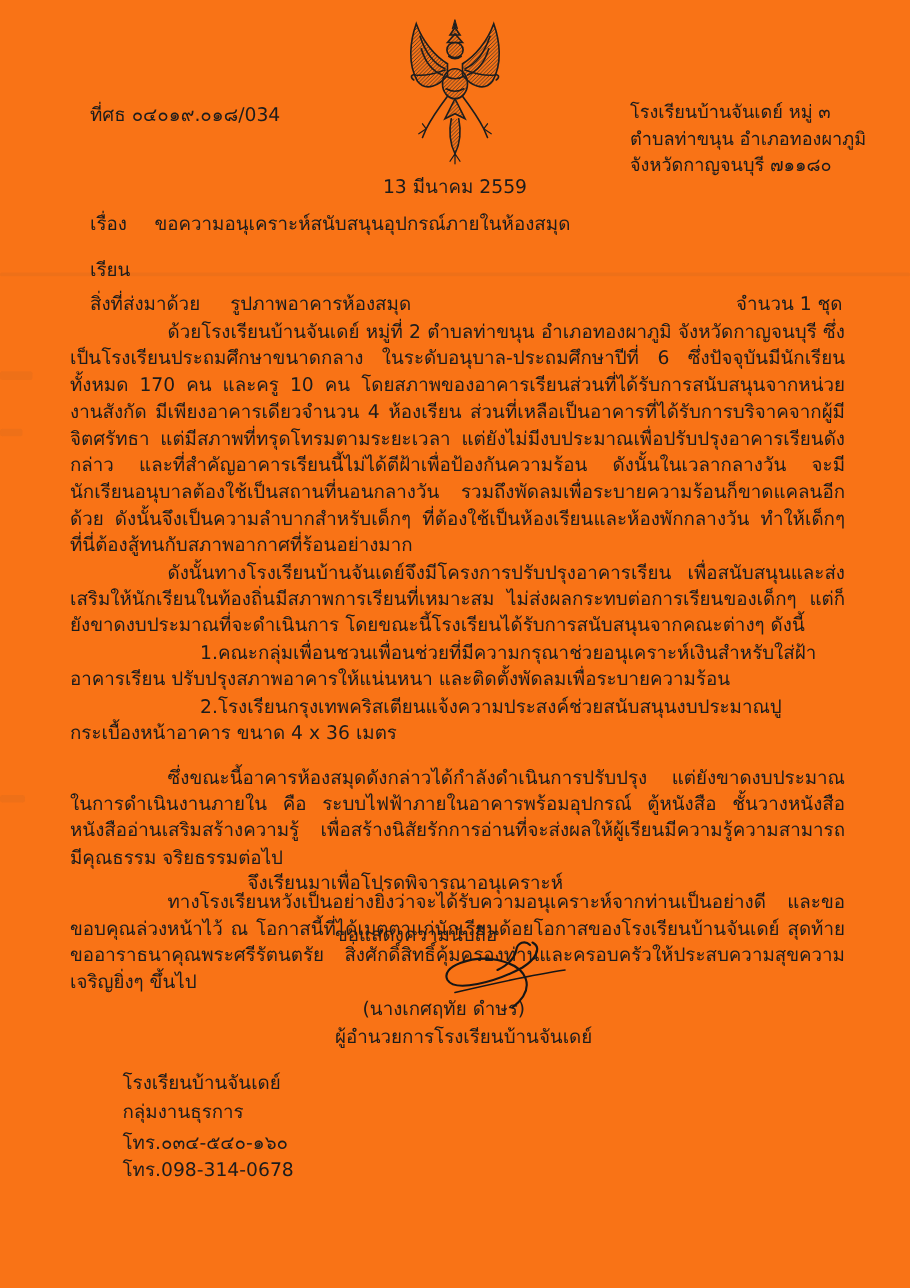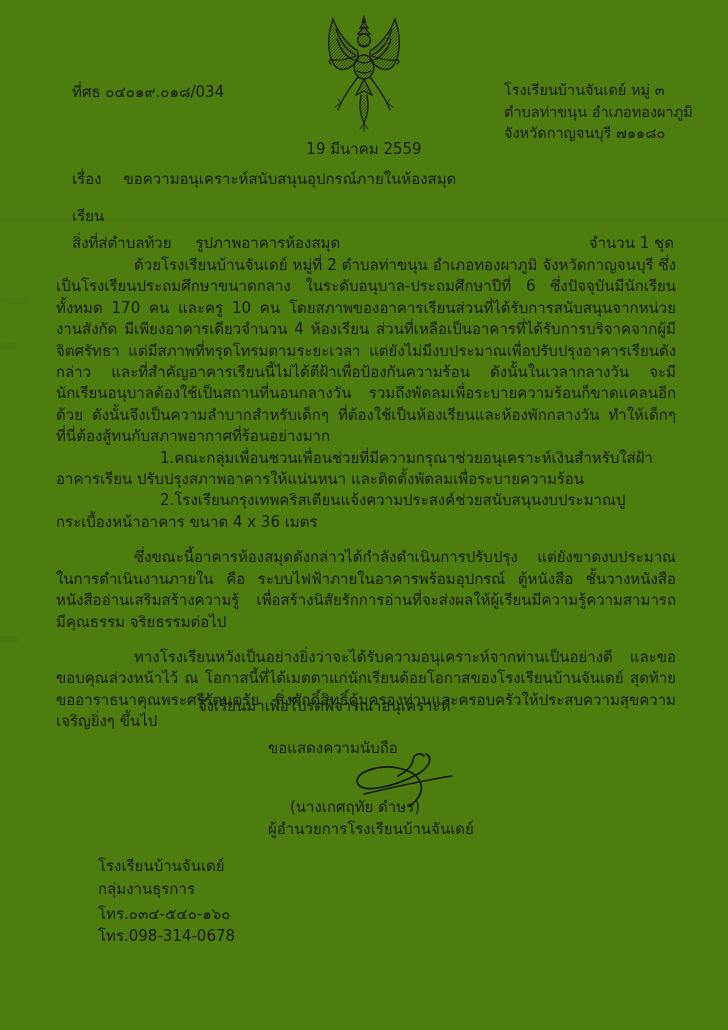--- a/index.html
+++ b/index.html
@@ -4,21 +4,21 @@
 <style>
   html,body{margin:0;padding:0;}
   body{
     background:#e8e8e8;
     font-family:"DejaVu Sans","Liberation Sans",sans-serif;
   }
   .page{
     position:relative;
     width:728px;height:1030px;
     margin:0 auto;
-    background:#4d7c0f;
+    background:#f97316;
     color:#1c1c1c;
     overflow:hidden;
   }
   .abs{position:absolute;}
   
   .ref-no{left:72px;top:80px;font-size:15px;}
   .emblem{left:314px;top:14px;width:100px;height:120px;}
   .addr{left:504px;top:80px;font-size:14.5px;line-height:21.5px;}
   .date-line{left:0;top:137px;width:728px;text-align:center;font-size:15px;}
   .subject-row{left:72px;top:167px;font-size:15px;}
@@ -98,36 +98,37 @@
   </div>
 
   <div class="abs ref-no">ที่ศธ ๐๔๐๑๙.๐๑๘/034</div>
 
   <div class="abs addr">
     <div>โรงเรียนบ้านจันเดย์  หมู่ ๓</div>
     <div>ตำบลท่าขนุน  อำเภอทองผาภูมิ</div>
     <div>จังหวัดกาญจนบุรี  ๗๑๑๘๐</div>
   </div>
 
-  <div class="abs date-line">19  มีนาคม  2559</div>
+  <div class="abs date-line">13  มีนาคม  2559</div>
 
   <div class="abs subject-row">
     <span>เรื่อง</span><span class="subject-text">ขอความอนุเคราะห์สนับสนุนอุปกรณ์ภายในห้องสมุด</span>
   </div>
 
   <div class="abs salutation">เรียน</div>
 
   <div class="abs enclosure-row">
-    <span>สิ่งที่ส่ตำบลท้วย</span>
+    <span>สิ่งที่ส่งมาด้วย</span>
     <span class="enc-text">รูปภาพอาคารห้องสมุด</span>
     <span class="enc-count">จำนวน  1  ชุด</span>
   </div>
 
   <div class="abs body-block">
     <p class="para">ด้วยโรงเรียนบ้านจันเดย์ หมู่ที่  2  ตำบลท่าขนุน  อำเภอทองผาภูมิ  จังหวัดกาญจนบุรี  ซึ่งเป็นโรงเรียนประถมศึกษาขนาดกลาง  ในระดับอนุบาล-ประถมศึกษาปีที่  6  ซึ่งปัจจุบันมีนักเรียนทั้งหมด  170  คน  และครู  10  คน  โดยสภาพของอาคารเรียนส่วนที่ได้รับการสนับสนุนจากหน่วยงานสังกัด  มีเพียงอาคารเดียวจำนวน  4 ห้องเรียน  ส่วนที่เหลือเป็นอาคารที่ได้รับการบริจาคจากผู้มีจิตศรัทธา  แต่มีสภาพที่ทรุดโทรมตามระยะเวลา  แต่ยังไม่มีงบประมาณเพื่อปรับปรุงอาคารเรียนดังกล่าว  และที่สำคัญอาคารเรียนนี้ไม่ได้ตีฝ้าเพื่อป้องกันความร้อน  ดังนั้นในเวลากลางวัน  จะมีนักเรียนอนุบาลต้องใช้เป็นสถานที่นอนกลางวัน  รวมถึงพัดลมเพื่อระบายความร้อนก็ขาดแคลนอีกด้วย  ดังนั้นจึงเป็นความลำบากสำหรับเด็กๆ ที่ต้องใช้เป็นห้องเรียนและห้องพักกลางวัน ทำให้เด็กๆ ที่นี่ต้องสู้ทนกับสภาพอากาศที่ร้อนอย่างมาก</p>
+    <p class="para">ดังนั้นทางโรงเรียนบ้านจันเดย์จึงมีโครงการปรับปรุงอาคารเรียน  เพื่อสนับสนุนและส่งเสริมให้นักเรียนในท้องถิ่นมีสภาพการเรียนที่เหมาะสม ไม่ส่งผลกระทบต่อการเรียนของเด็กๆ แต่ก็ยังขาดงบประมาณที่จะดำเนินการ  โดยขณะนี้โรงเรียนได้รับการสนับสนุนจากคณะต่างๆ ดังนี้</p>
     <p class="item">1.คณะกลุ่มเพื่อนชวนเพื่อนช่วยที่มีความกรุณาช่วยอนุเคราะห์เงินสำหรับใส่ฝ้าอาคารเรียน ปรับปรุงสภาพอาคารให้แน่นหนา  และติดตั้งพัดลมเพื่อระบายความร้อน</p>
     <p class="item">2.โรงเรียนกรุงเทพคริสเตียนแจ้งความประสงค์ช่วยสนับสนุนงบประมาณปูกระเบื้องหน้าอาคาร ขนาด  4 x 36  เมตร</p>
     <p class="para gap-top">ซึ่งขณะนี้อาคารห้องสมุดดังกล่าวได้กำลังดำเนินการปรับปรุง  แต่ยังขาดงบประมาณในการดำเนินงานภายใน คือ ระบบไฟฟ้าภายในอาคารพร้อมอุปกรณ์  ตู้หนังสือ  ชั้นวางหนังสือ  หนังสืออ่านเสริมสร้างความรู้  เพื่อสร้างนิสัยรักการอ่านที่จะส่งผลให้ผู้เรียนมีความรู้ความสามารถ  มีคุณธรรม  จริยธรรมต่อไป</p>
     <p class="para gap-top">ทางโรงเรียนหวังเป็นอย่างยิ่งว่าจะได้รับความอนุเคราะห์จากท่านเป็นอย่างดี  และขอขอบคุณล่วงหน้าไว้ ณ  โอกาสนี้ที่ได้เมตตาแก่นักเรียนด้อยโอกาสของโรงเรียนบ้านจันเดย์  สุดท้ายขออาราธนาคุณพระศรีรัตนตรัย สิ่งศักดิ์สิทธิ์คุ้มครองท่านและครอบครัวให้ประสบความสุขความเจริญยิ่งๆ ขึ้นไป</p>
   </div>
 
   <div class="abs closing-line">จึงเรียนมาเพื่อโปรดพิจารณาอนุเคราะห์</div>
 
   <div class="abs sign-block">
     <div class="sign-off">ขอแสดงความนับถือ</div>

